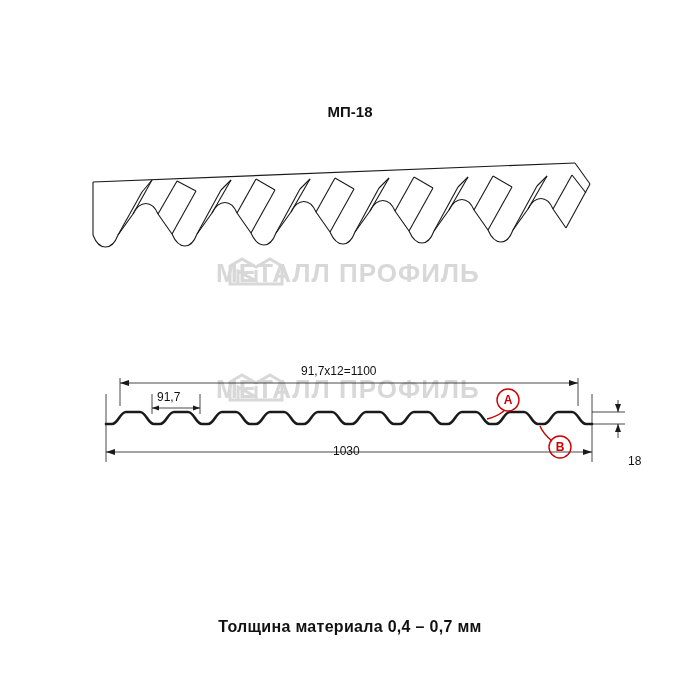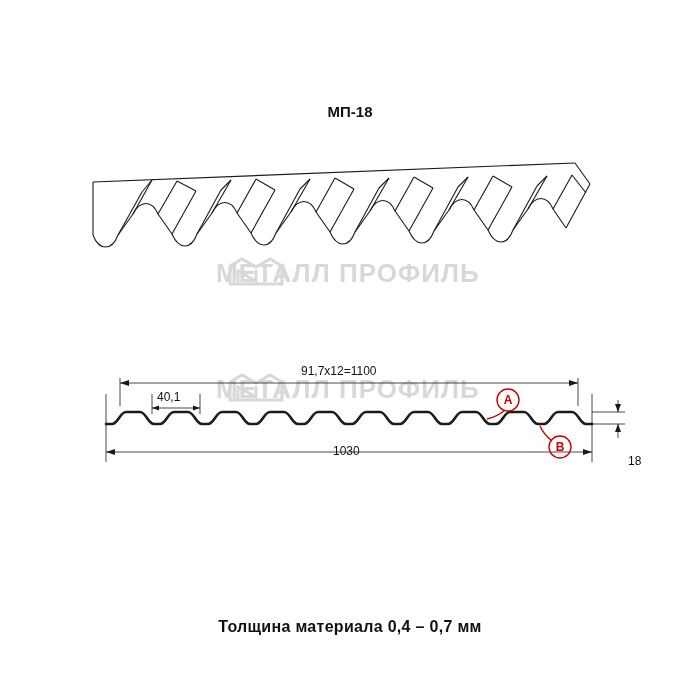--- a/index.html
+++ b/index.html
@@ -267,21 +267,21 @@
 
     <g fill="none" stroke="#cc0000" stroke-width="1.4">
       <circle cx="508" cy="400" r="11"></circle>
       <path d="M505 410 C 498 416, 492 418, 487 419"></path>
       <circle cx="560" cy="447" r="11"></circle>
       <path d="M552 441 C 546 436, 542 431, 540 426"></path>
     </g>
   </svg>
 
   <div class="dim-label" style="left:301px; top:364px;">91,7x12=1100</div>
-  <div class="dim-label" style="left:157px; top:390px;">40,1</div>
+  <div class="dim-label" style="left:157px; top:390px;">91,7</div>
   <div class="dim-label" style="left:333px; top:444px;">1030</div>
   <div class="dim-label" style="left:628px; top:454px;">18</div>
 
   <div class="callout-label" style="left:496px; top:393px;">A</div>
   <div class="callout-label" style="left:548px; top:440px;">B</div>
 
   <div class="footer-note">Толщина материала 0,4 – 0,7 мм</div>
 
 </div>
 

